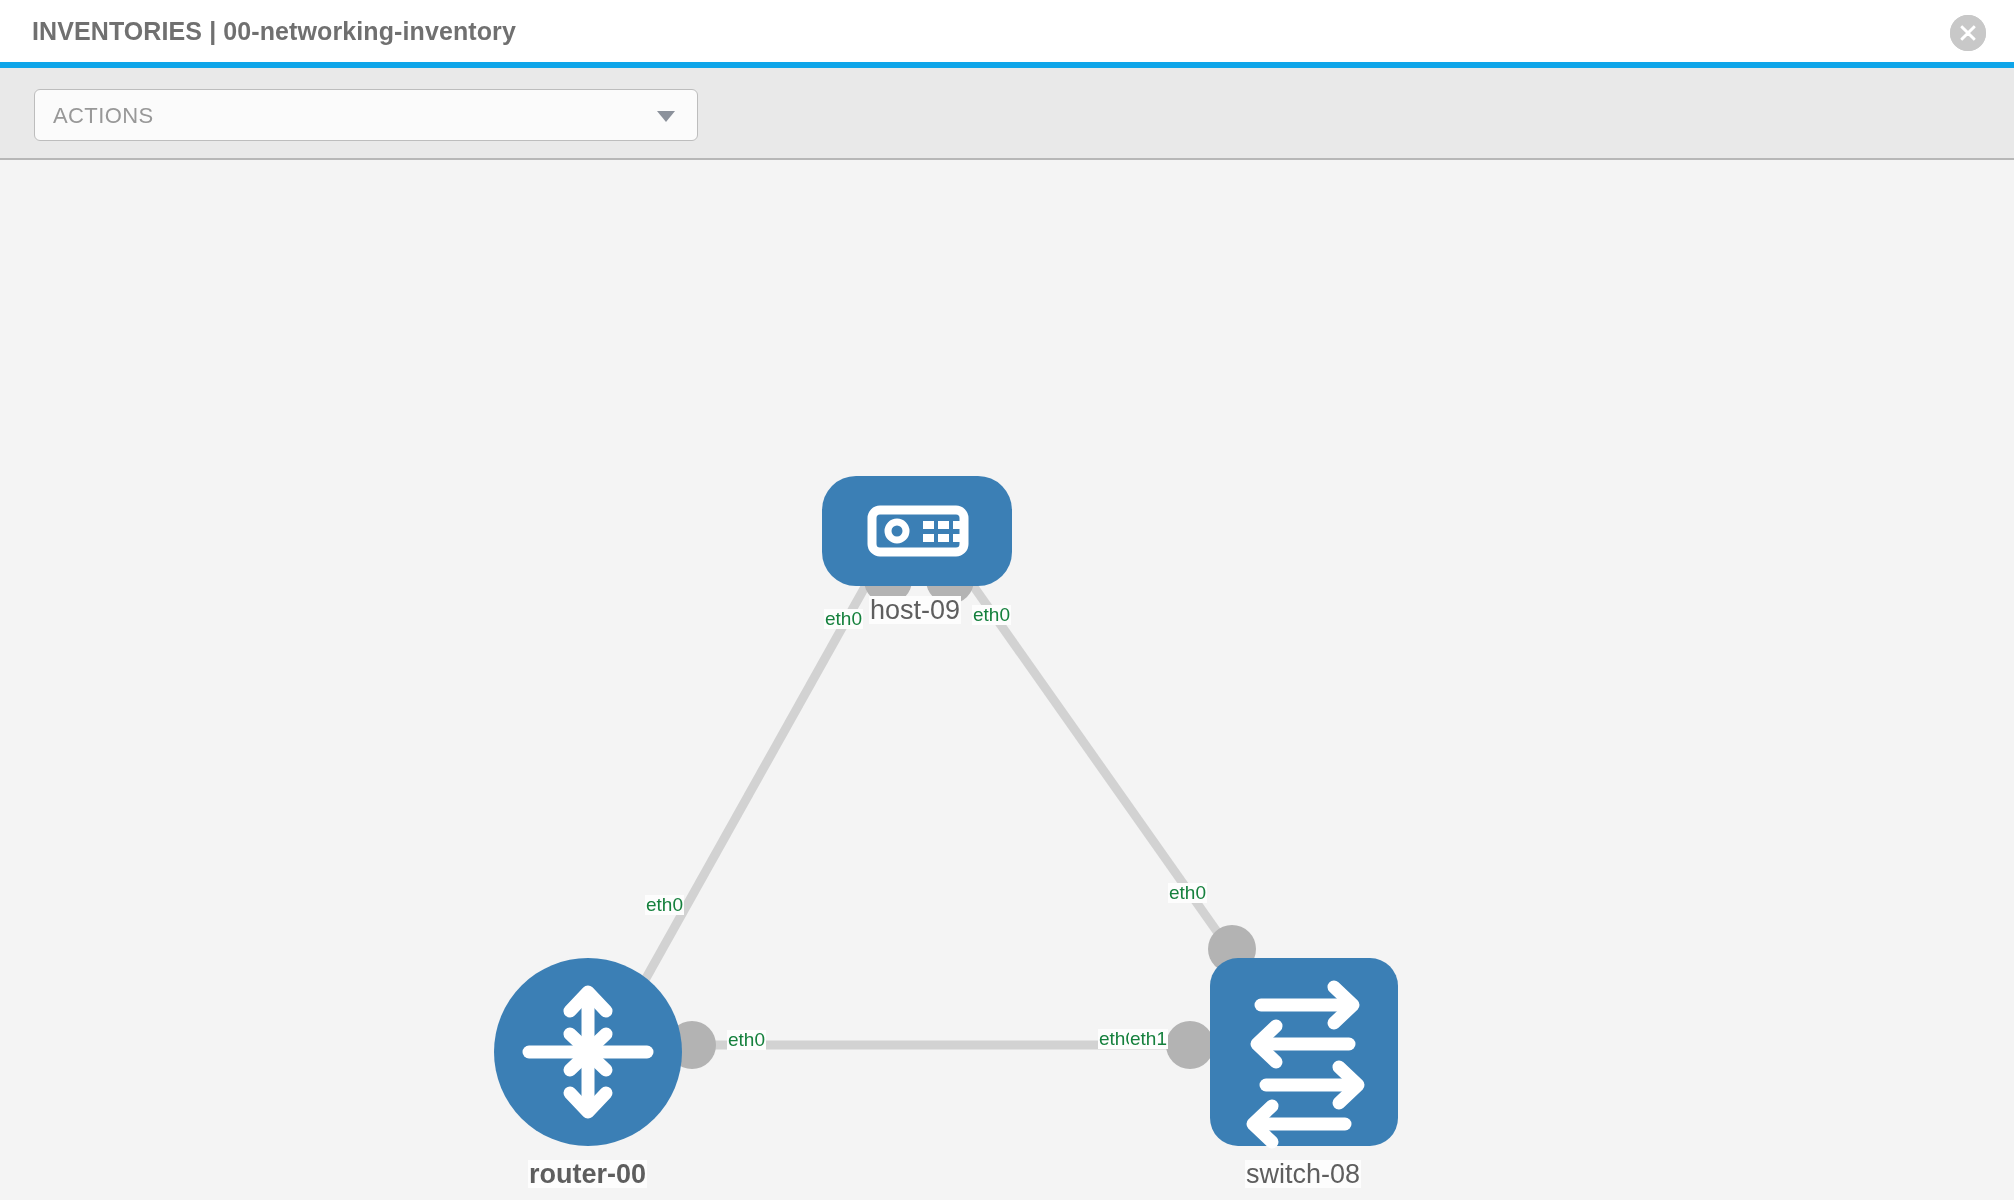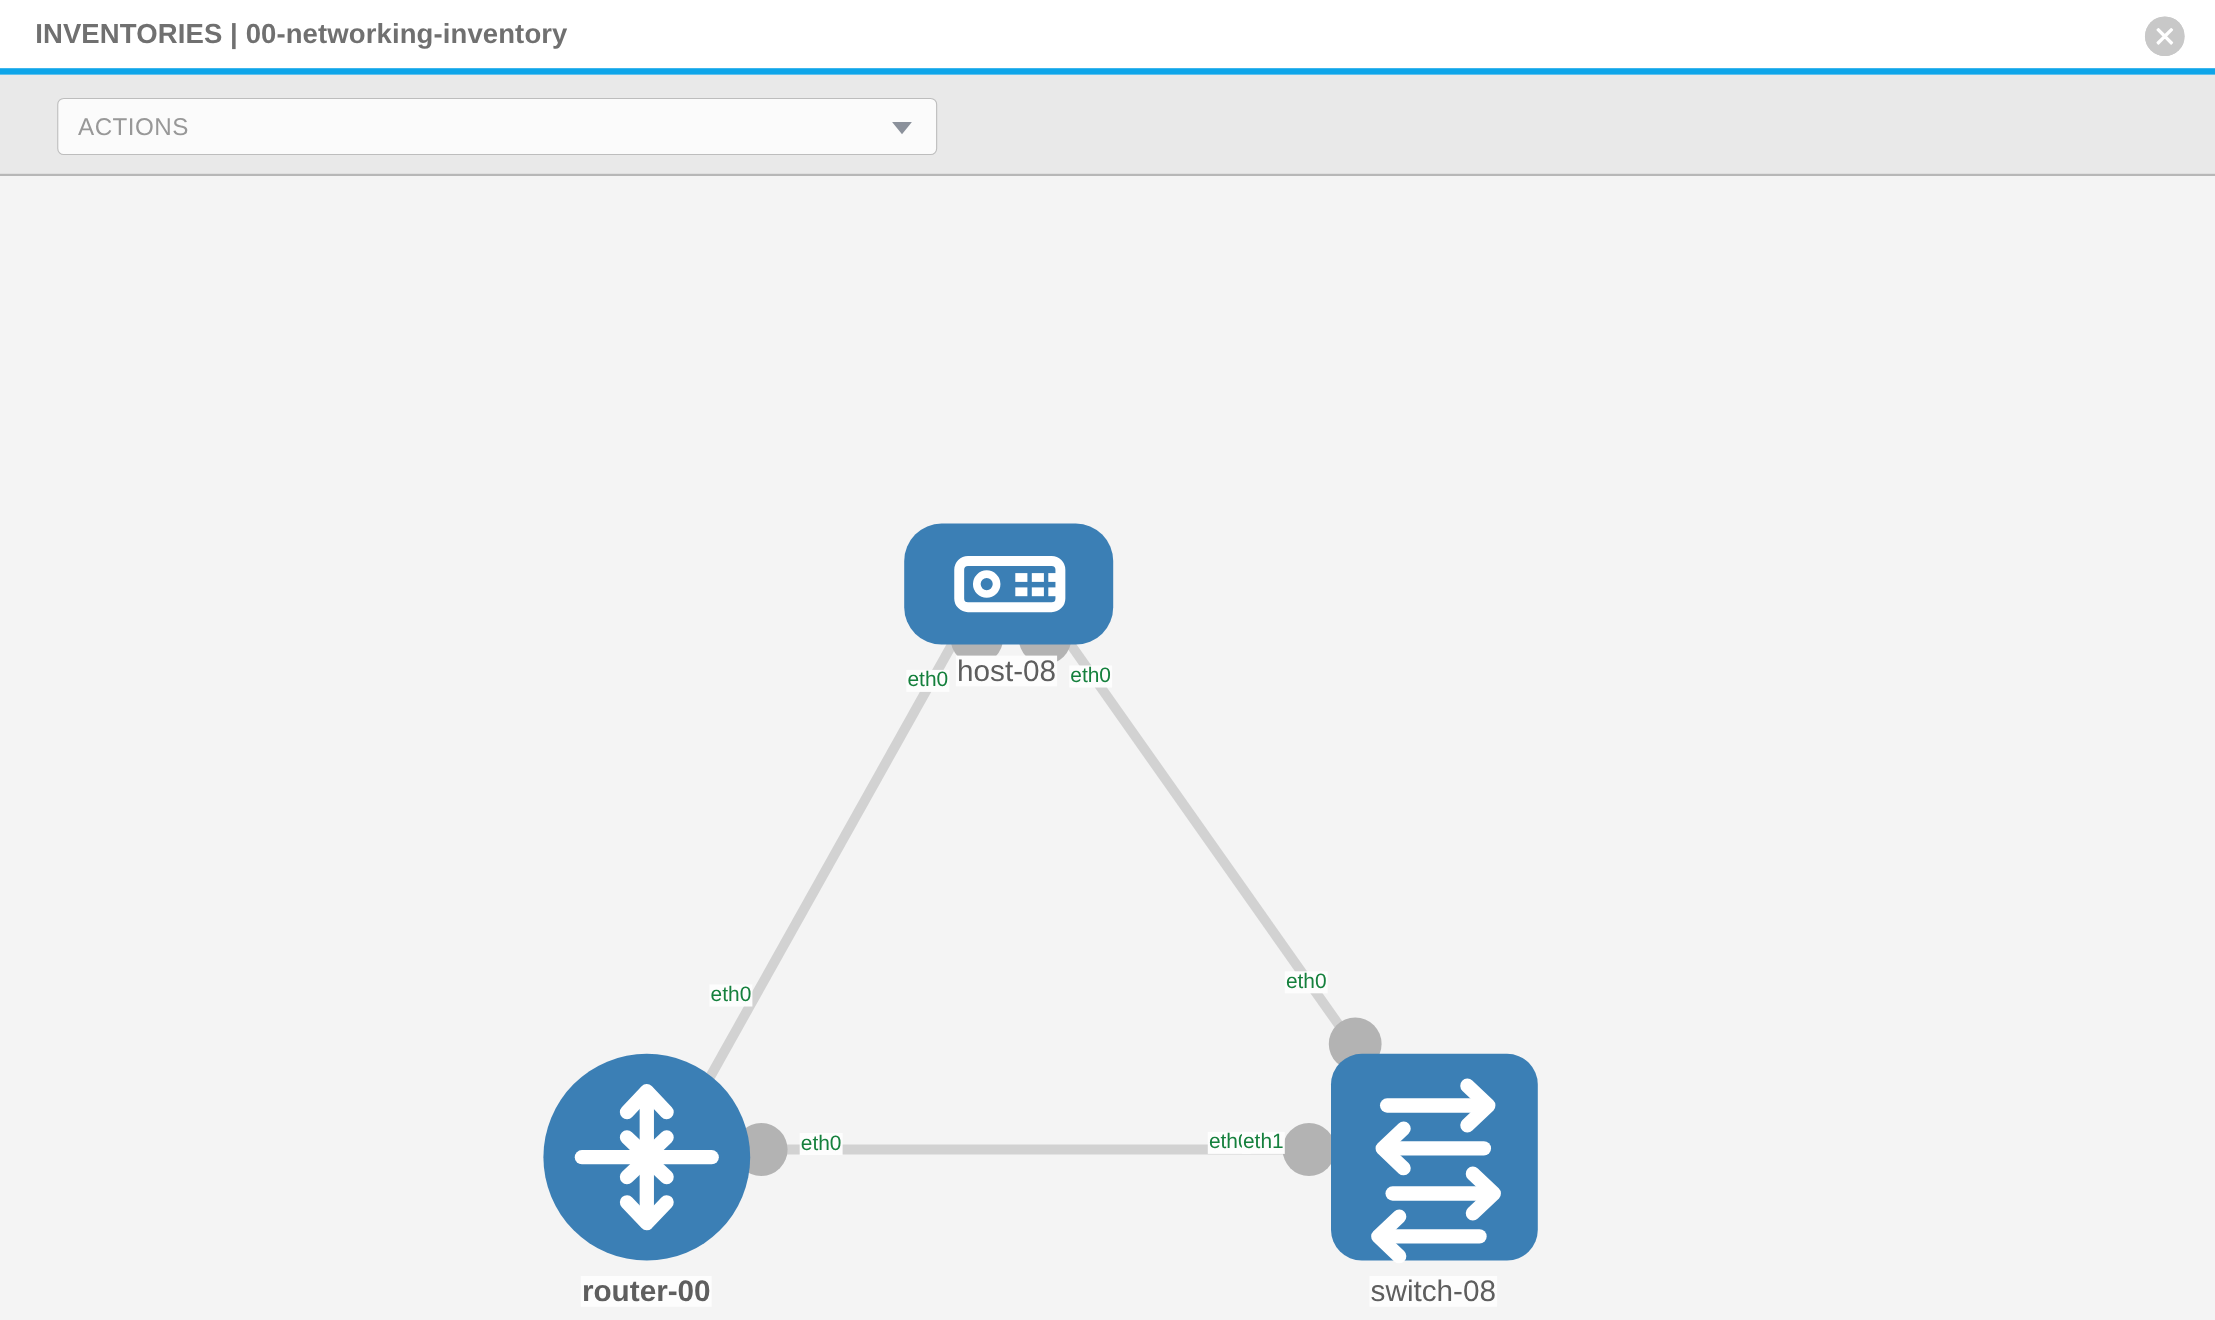--- a/index.html
+++ b/index.html
@@ -55,23 +55,23 @@
     position: absolute;
     left: 0; top: 68px;
     width: 2014px;
     height: 92px;
     background: #e9e9e9;
     border-bottom: 2px solid #b7b7b7;
     box-sizing: border-box;
   }
   .actions-select {
     position: absolute;
-    left: 52px;
+    left: 34px;
     top: 21px;
-    width: 800px;
+    width: 664px;
     height: 52px;
     background: #fbfbfb;
     border: 1px solid #bdbdbd;
     border-radius: 6px;
     box-sizing: border-box;
     cursor: pointer;
   }
   .actions-select .sel-label {
     position: absolute;
     left: 18px;
@@ -254,21 +254,21 @@
 
         <line x1="1266" y1="925" x2="1357" y2="925"></line>
         <polyline points="1339,907 1358,925 1339,943"></polyline>
 
         <line x1="1345" y1="964" x2="1254" y2="964"></line>
         <polyline points="1272,946 1253,964 1272,982"></polyline>
       </g>
     </g>
   </svg>
 
-  <div class="node-label" style="left:869px; top:436px;">host-08</div>
+  <div class="node-label" style="left:869px; top:436px;">host-09</div>
 
   <div class="node-label" style="left:528px; top:1000px;font-weight:bold;">router-00</div>
 
   <div class="node-label" style="left:1245px; top:1000px;">switch-08</div>
 
   <div class="iface-label" style="left:824px; top:449px;">eth0</div>
   <div class="iface-label" style="left:972px; top:445px;">eth0</div>
   <div class="iface-label" style="left:645px; top:735px;">eth0</div>
   <div class="iface-label" style="left:1168px; top:723px;">eth0</div>
   <div class="iface-label" style="left:727px; top:870px;">eth0</div>

